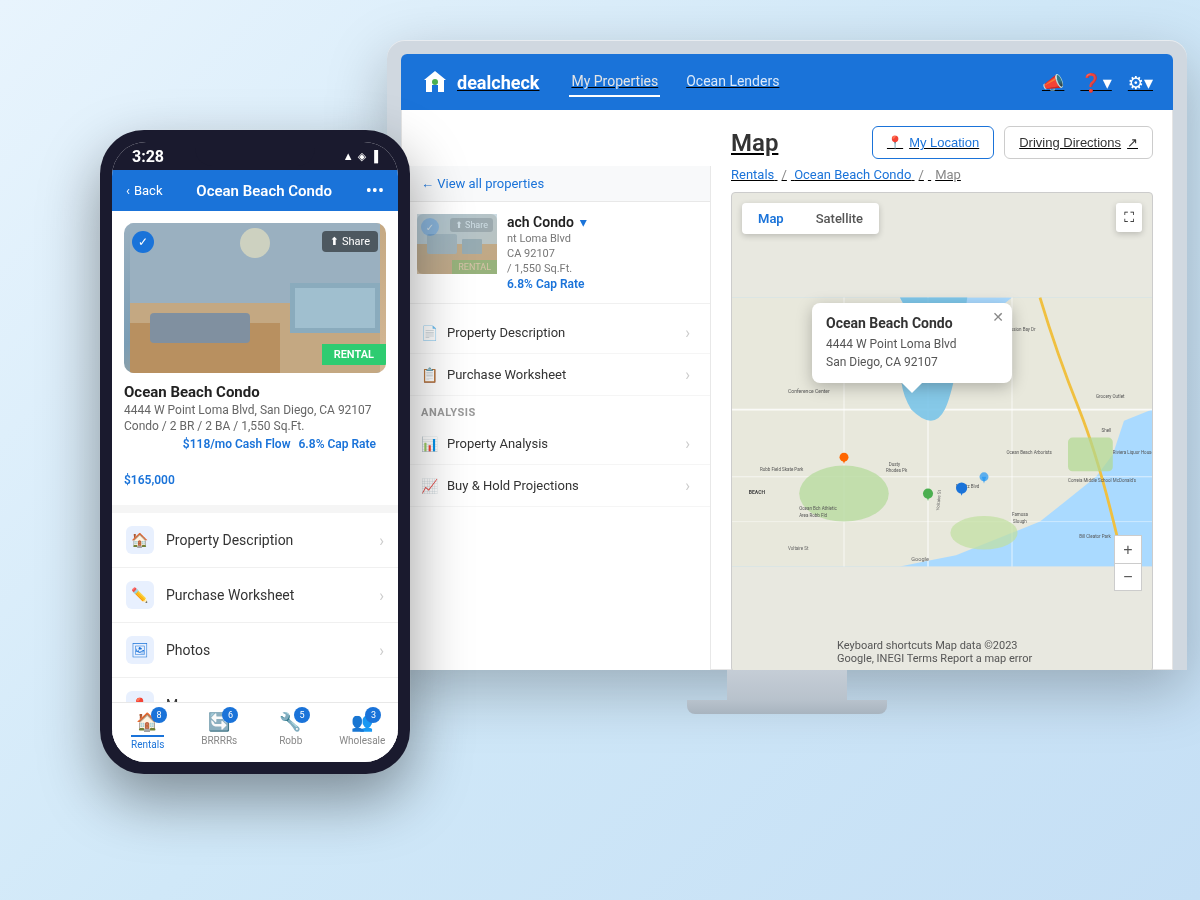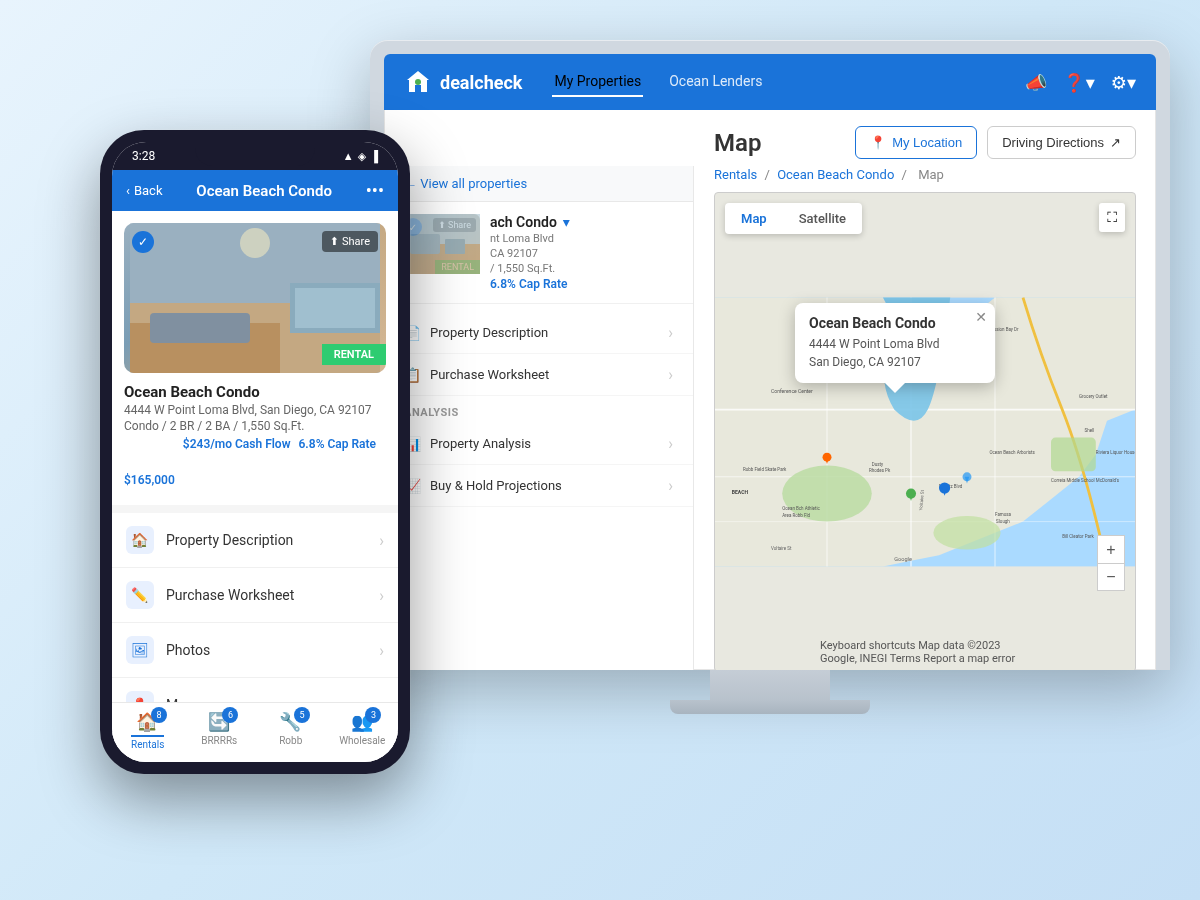--- a/index.html
+++ b/index.html
@@ -11,23 +11,24 @@
       display: flex;
       align-items: center;
       justify-content: center;
       position: relative;
       overflow: hidden;
     }
 
     
     .monitor-wrapper {
       position: absolute;
-      right: 30px;
+      right: 13px;
       top: 40px;
       width: 800px;
+      text-decoration: underline;
     }
     .monitor-frame {
       background: #d0d8e0;
       border-radius: 18px 18px 0 0;
       padding: 14px 14px 0 14px;
       box-shadow: 0 20px 60px rgba(0,0,0,0.25), inset 0 1px 0 rgba(255,255,255,0.5);
     }
     .monitor-screen {
       background: #fff;
       border-radius: 6px 6px 0 0;
@@ -74,21 +75,21 @@
       gap: 24px;
       flex: 1;
     }
     .nav-link {
       color: rgba(255,255,255,0.85);
       font-size: 14px;
       cursor: pointer;
       padding: 6px 2px;
     }
     .nav-link.active {
-      color: #000000;
+      color: #e5e5e5;
       border-bottom: 2px solid white;
     }
     .header-actions {
       display: flex;
       align-items: center;
       gap: 16px;
     }
     .header-icon-btn {
       color: white;
       font-size: 18px;
@@ -312,22 +313,22 @@
       top: 0;
       left: 50%;
       transform: translateX(-50%);
       width: 120px;
       height: 24px;
       background: #1a1a2e;
       border-radius: 0 0 18px 18px;
     }
     .phone-status-time {
       color: white;
-      font-size: 12px;
-      font-weight: 400;
+      font-size: 16px;
+      font-weight: 700;
     }
     .phone-status-icons {
       color: white;
       font-size: 11px;
       display: flex;
       gap: 4px;
       align-items: center;
     }
 
     
@@ -902,21 +903,21 @@
           </div>
           <div class="phone-rental-badge">RENTAL</div>
         </div>
 
         <div class="phone-prop-info">
           <div class="phone-prop-name">Ocean Beach Condo</div>
           <div class="phone-prop-addr">4444 W Point Loma Blvd, San Diego, CA 92107</div>
           <div class="phone-prop-details">Condo / 2 BR / 2 BA / 1,550 Sq.Ft.</div>
           <div class="phone-prop-stats">
             <span class="phone-stat-price">$165,000</span>
-            <span class="phone-stat-cash">$243/mo Cash Flow</span>
+            <span class="phone-stat-cash">$118/mo Cash Flow</span>
             <span class="phone-stat-cap">6.8% Cap Rate</span>
           </div>
         </div>
       </div>
 
       <div class="phone-menu">
         <div class="phone-menu-item">
           <div class="phone-menu-icon">🏠</div>
           <span class="phone-menu-label">Property Description</span>
           <span class="phone-menu-arrow">›</span>

